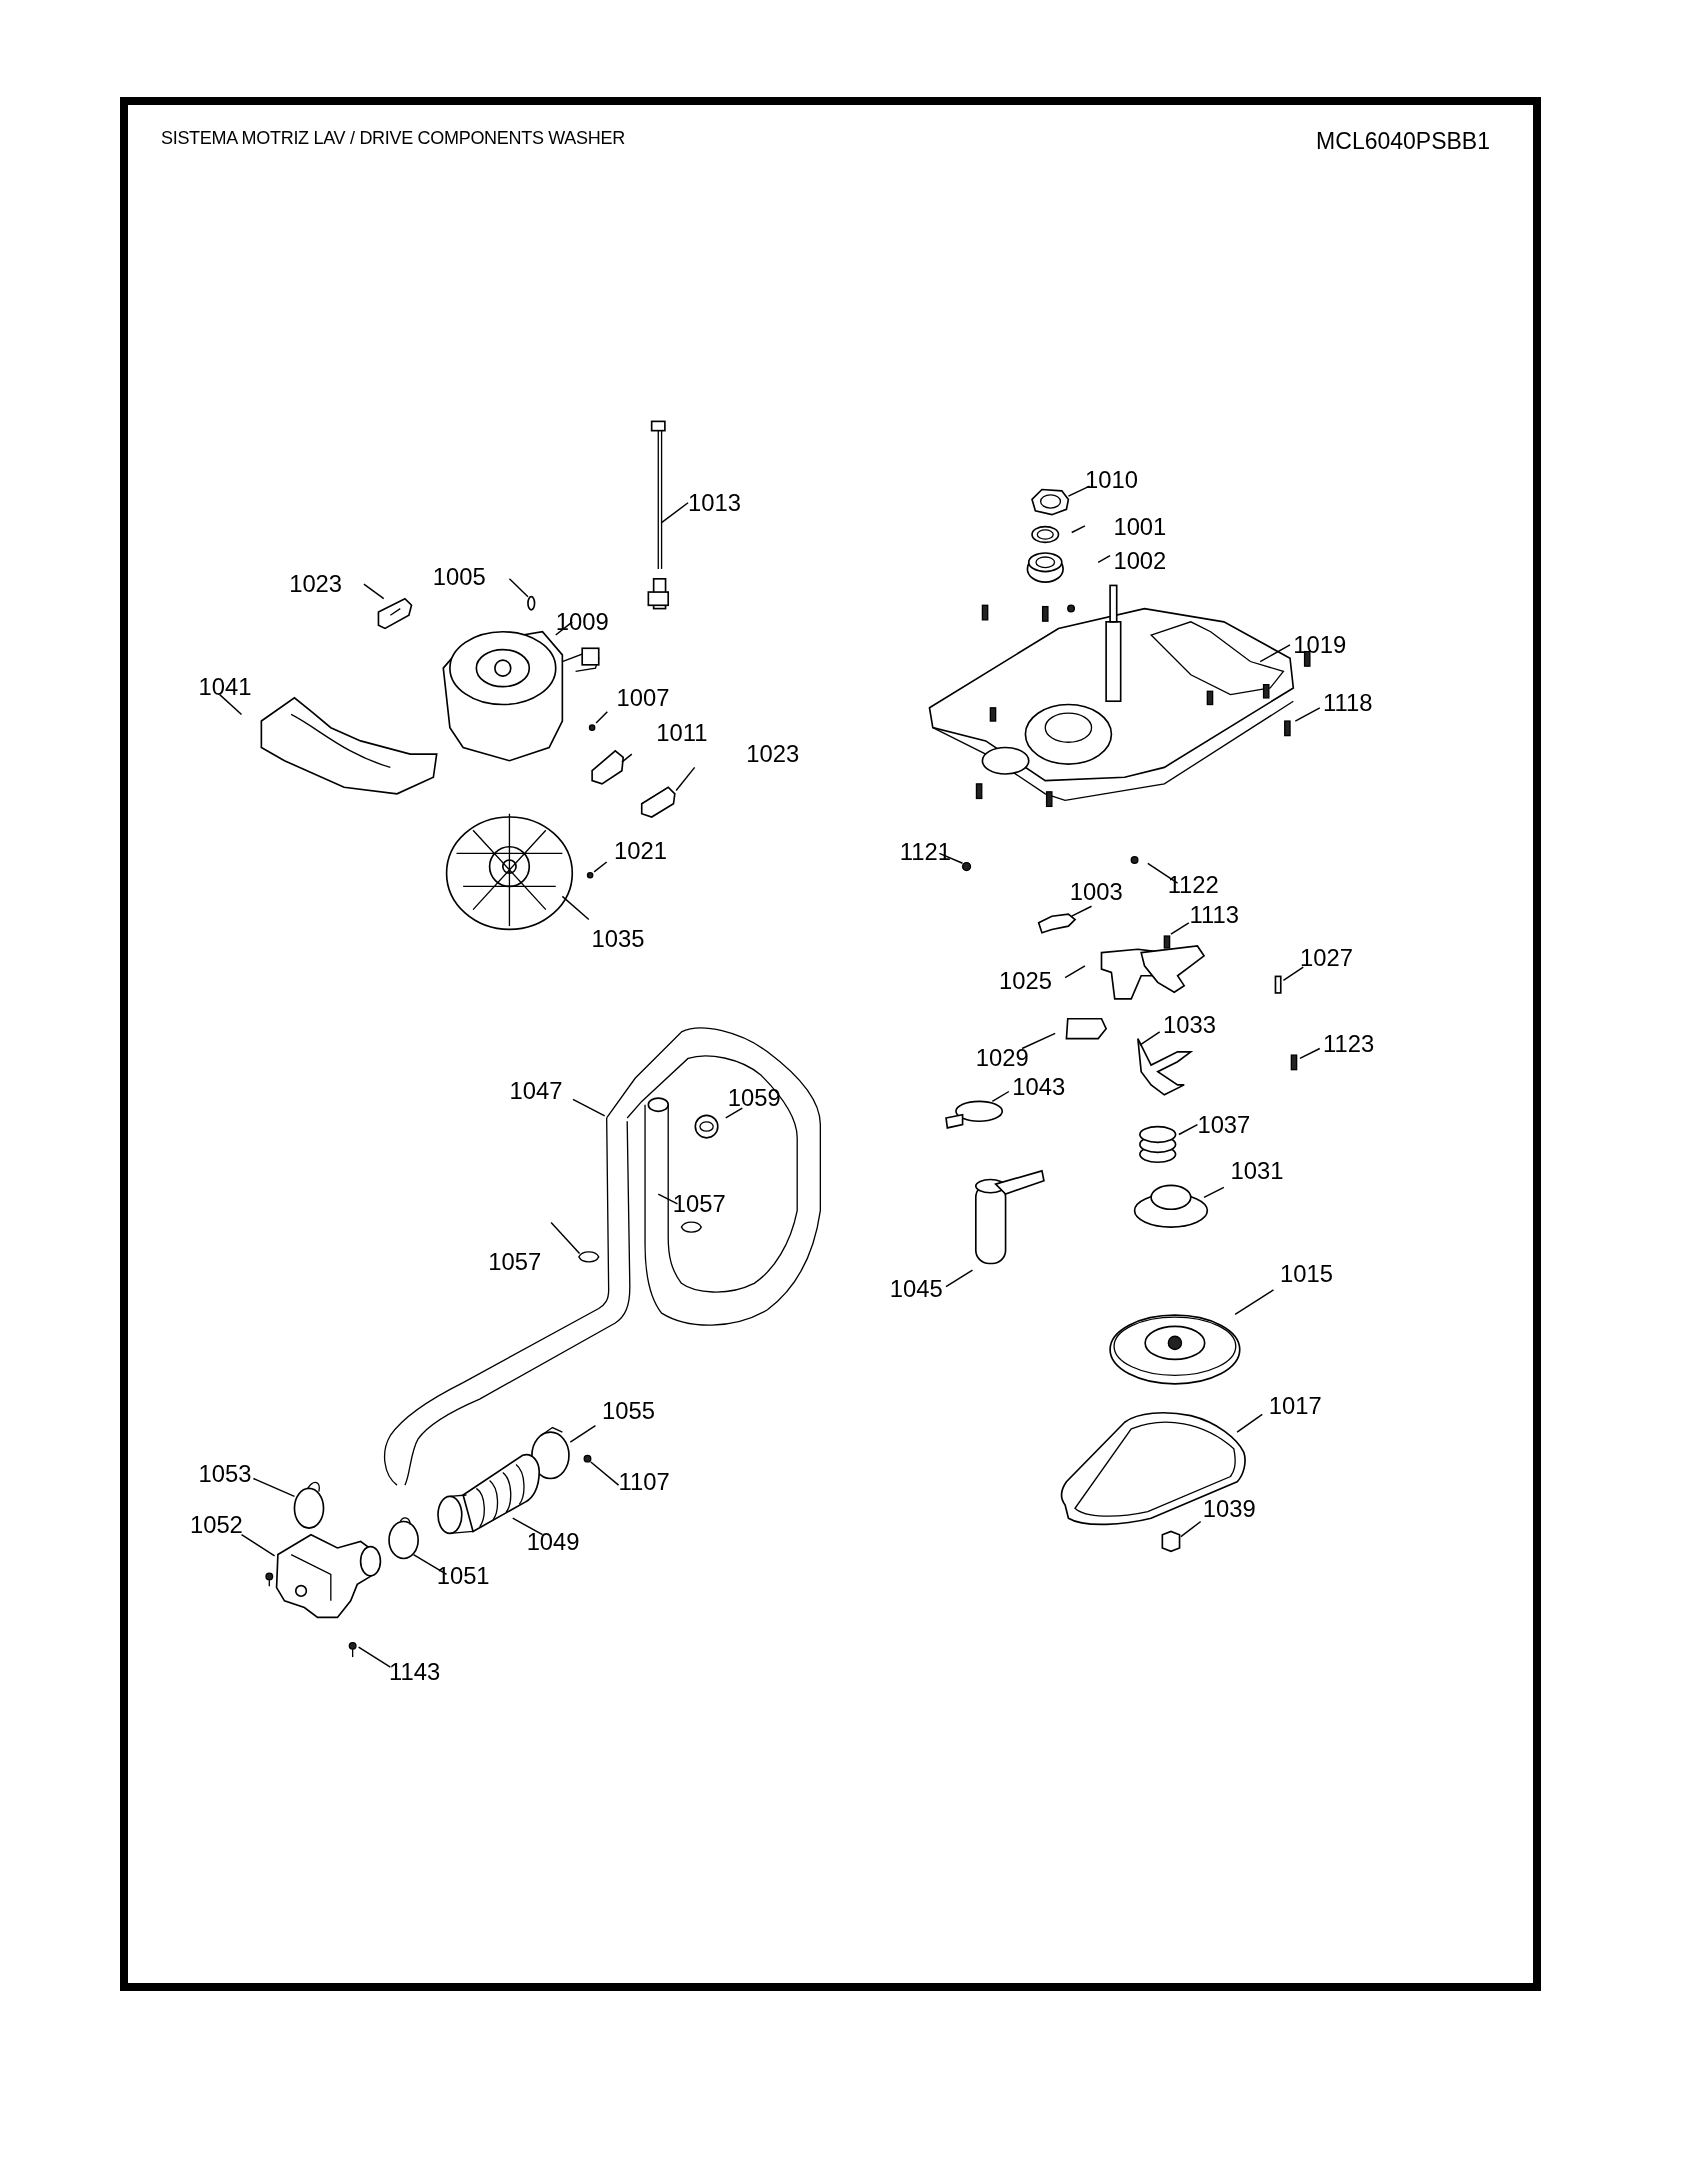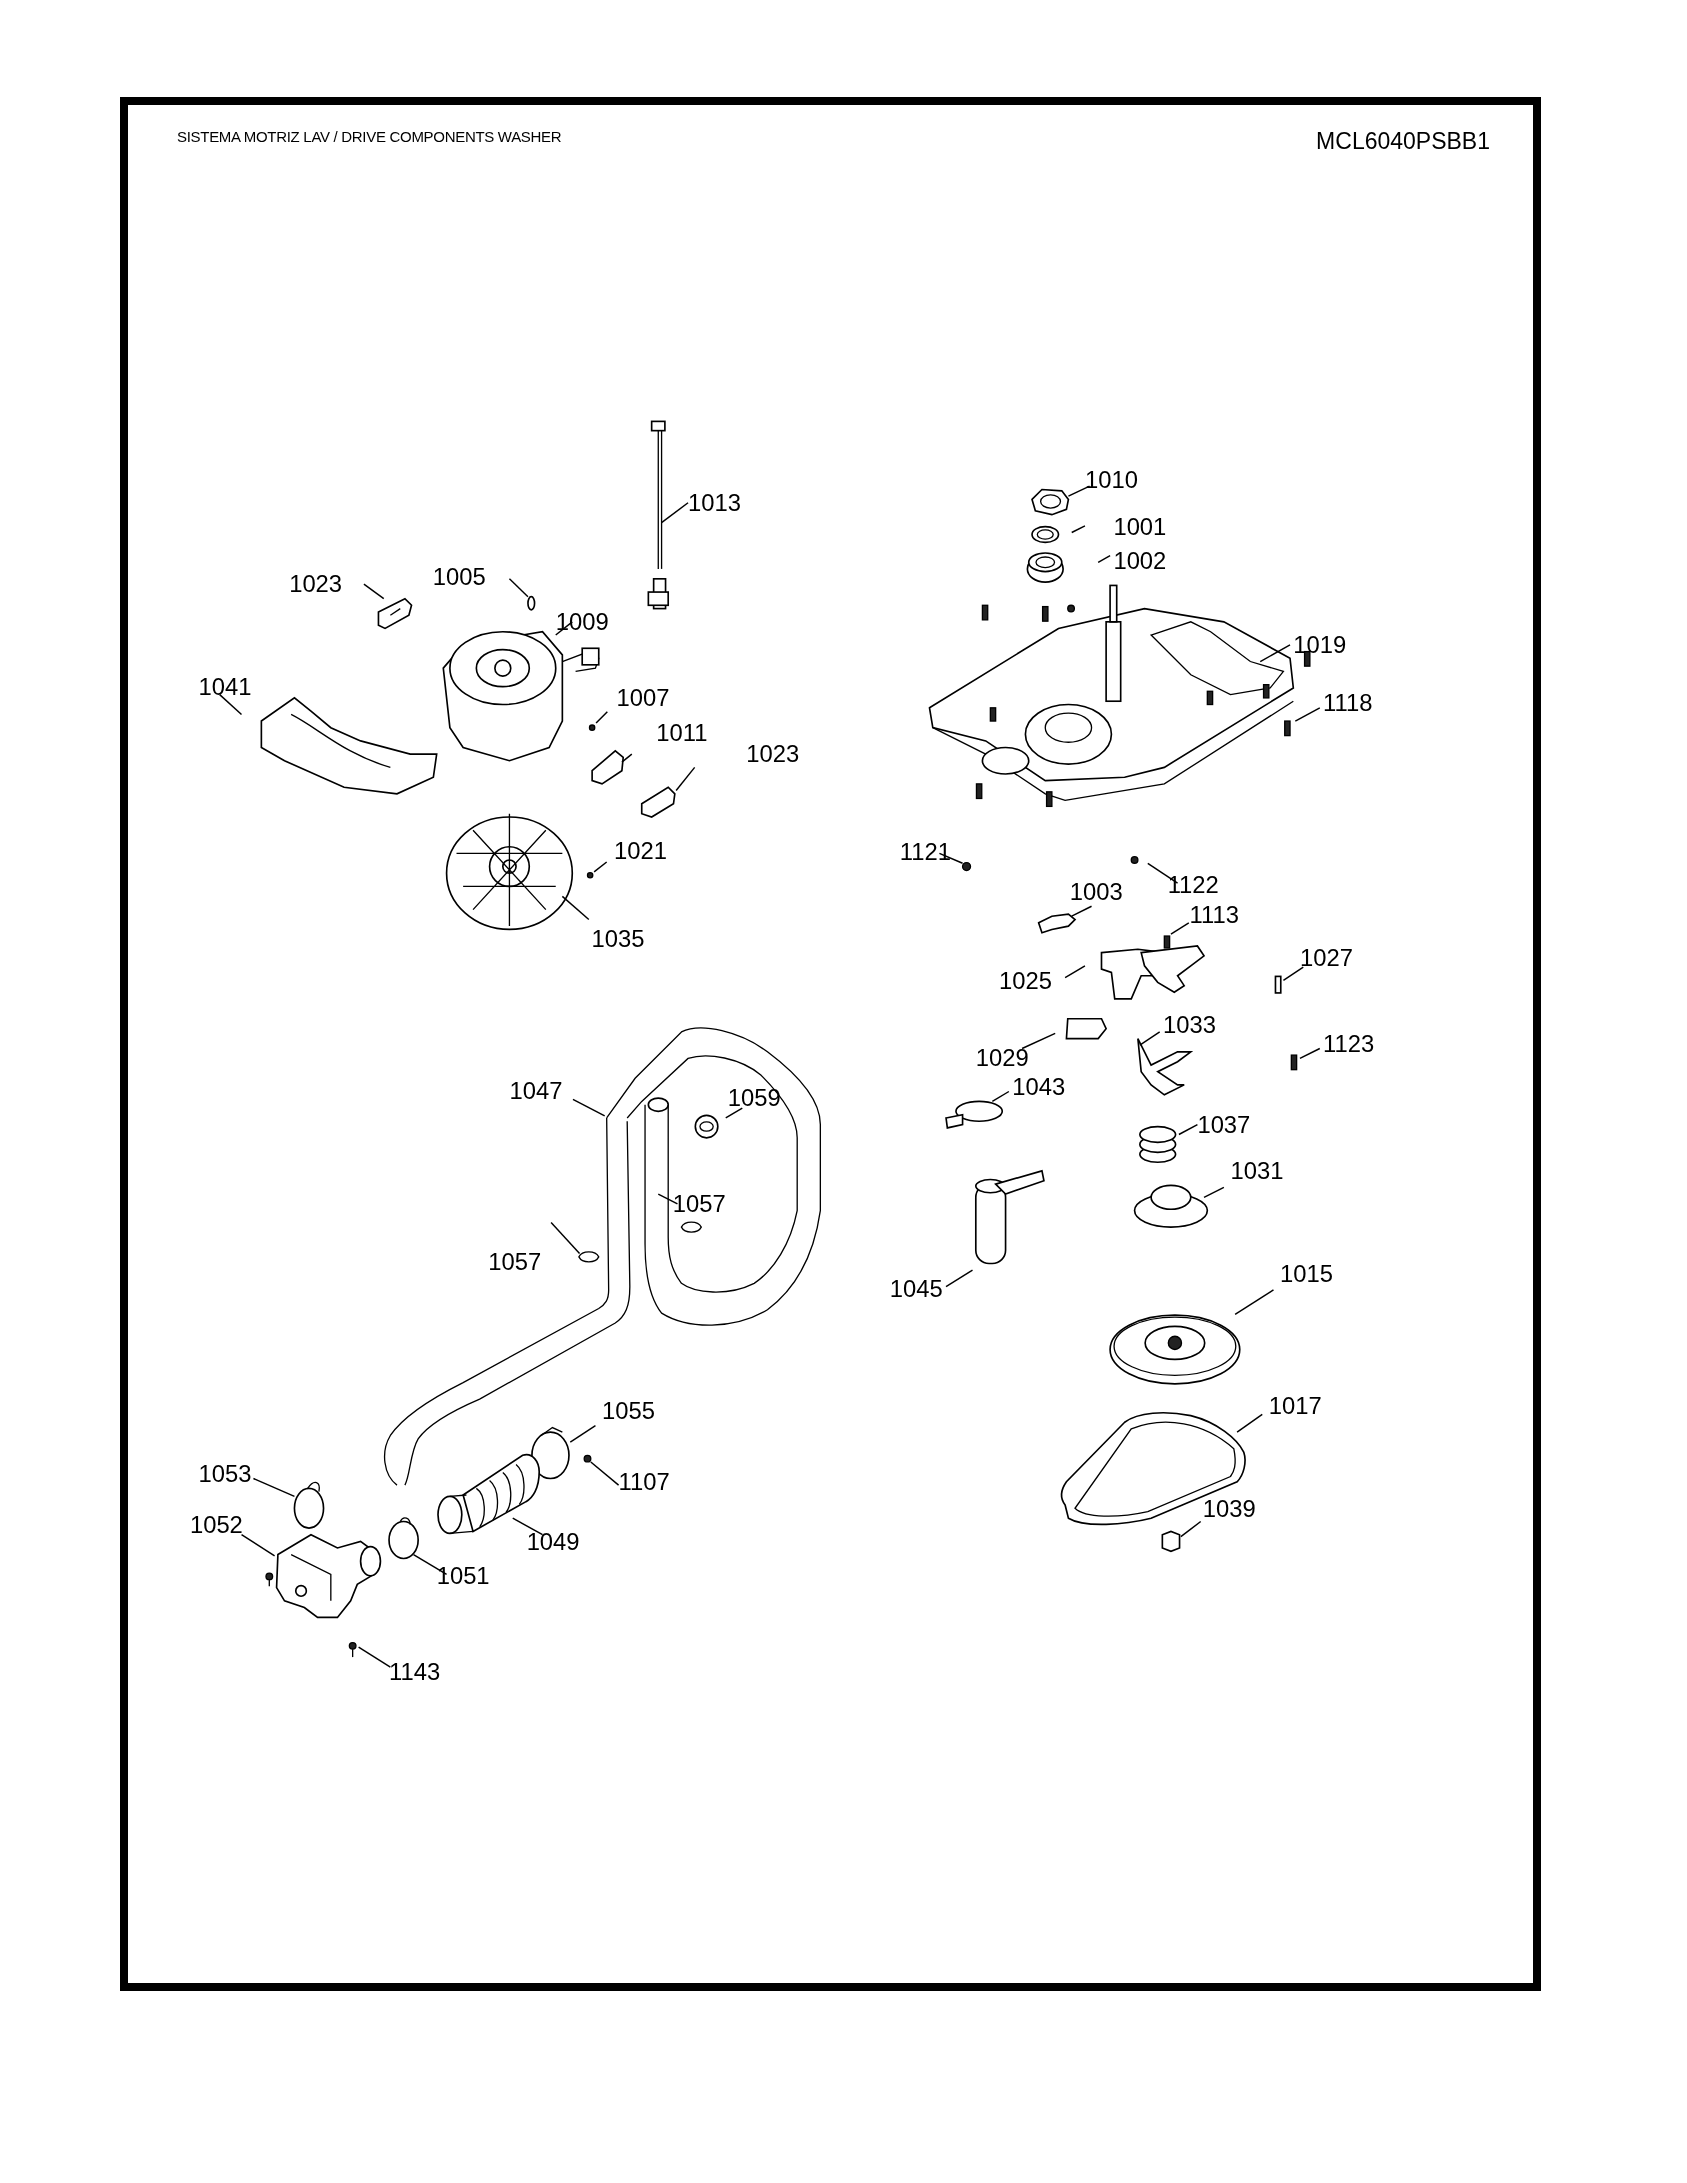--- a/index.html
+++ b/index.html
@@ -1,20 +1,20 @@
 <!DOCTYPE html>
 <html style="font-size:10.6px"><head>
 <meta charset="utf-8">
 <style>
   html, body { margin: 0; padding: 0; background: #ffffff; }
   body { width: 1687px; height: 2183px; position: relative; overflow: hidden;
          font-family: "Liberation Sans", sans-serif; color: #000; }
   .frame { position: absolute; left: 120px; top: 97px; width: 1405px; height: 1878px;
            border: 8px solid #000; box-sizing: content-box; }
-  .title { position: absolute; left: 177px; top: 128px; font-size: 15px; letter-spacing: -0.3px;
+  .title { position: absolute; left: 161px; top: 128px; font-size: 18px; letter-spacing: -0.3px;
            white-space: nowrap; }
   .model { position: absolute; right: 197px; top: 128px; font-size: 23px; white-space: nowrap; }
   svg.drawing { position: absolute; left: 0; top: 0; width: 1687px; height: 2183px; }
   .callout { font-family: "Liberation Sans", sans-serif; font-size: 36px; fill: #000; }
   .part { fill: #fff; stroke: #000; stroke-width: 2.5; }
   .part-dark { fill: #222; stroke: #000; stroke-width: 2; }
   .thin { fill: none; stroke: #000; stroke-width: 2; }
   .leader { stroke: #000; stroke-width: 2.2; fill: none; }
 </style>
 </head>

